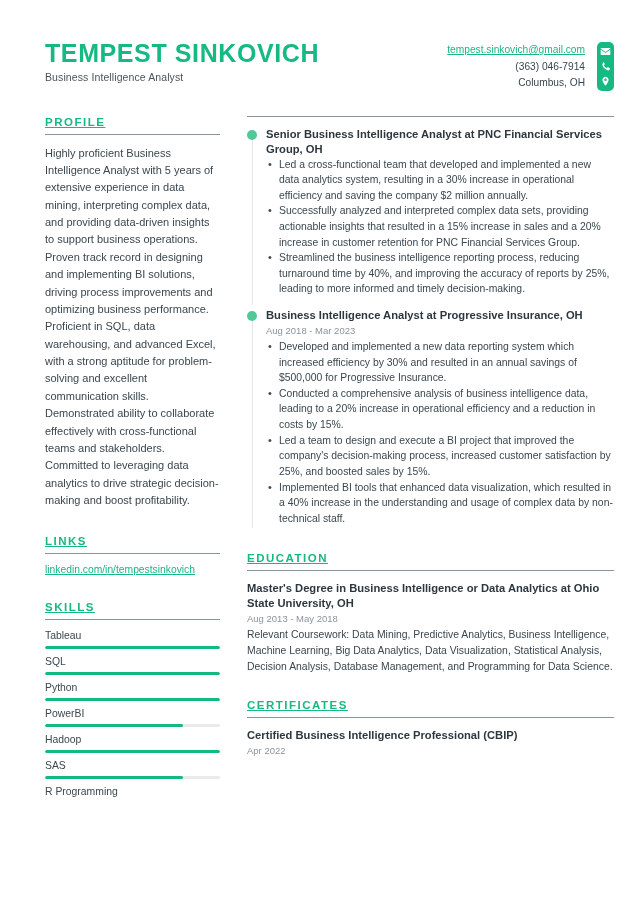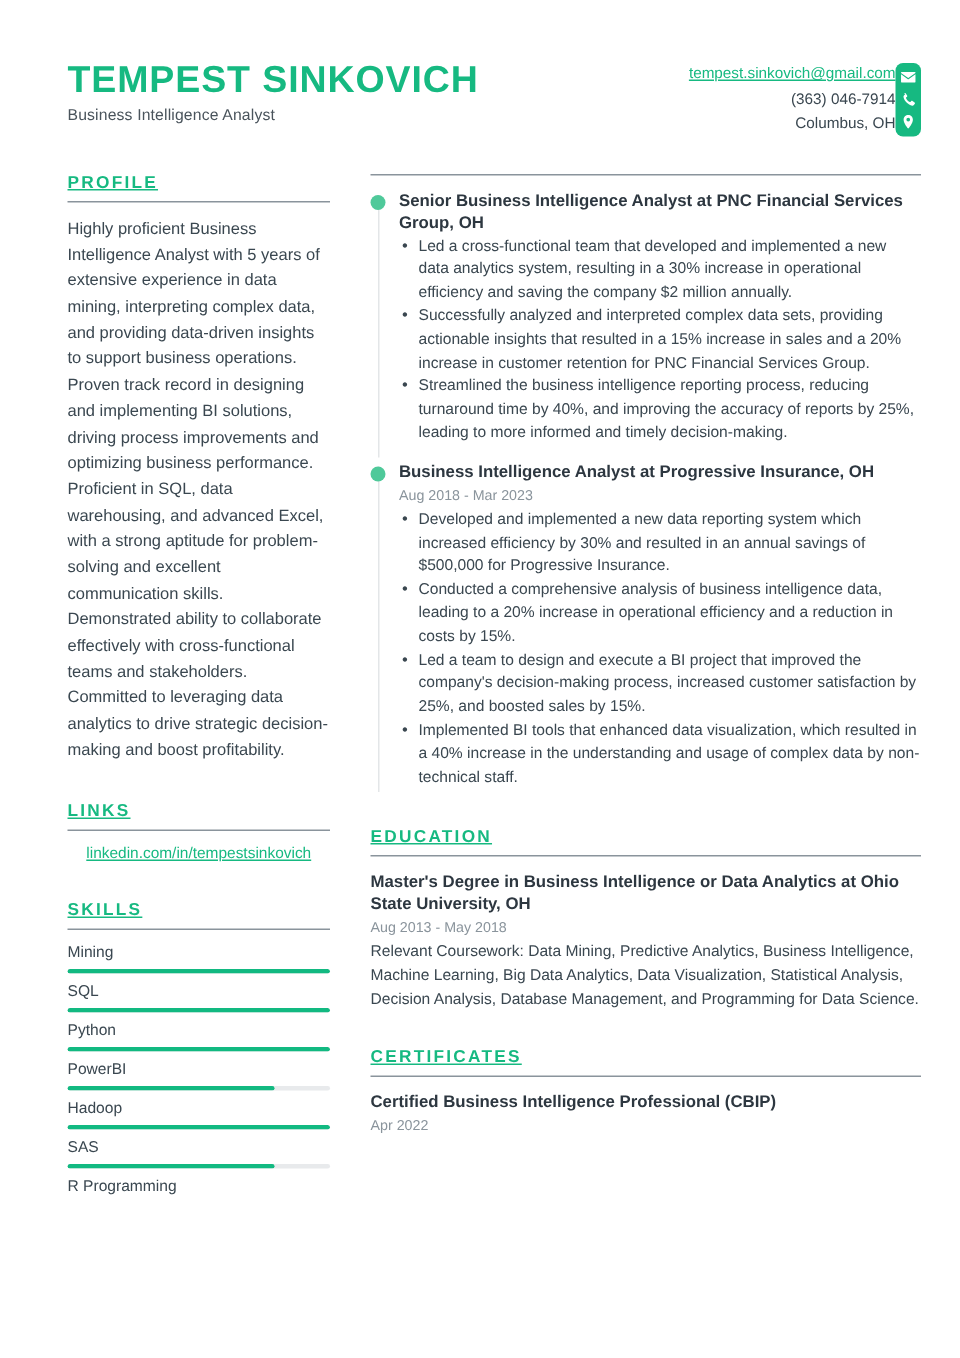--- a/index.html
+++ b/index.html
@@ -43,21 +43,21 @@
   .job-title {
     margin-top: 4px;
     font-size: 10.5px;
     color: #4a545c;
     letter-spacing: 0.1px;
   }
 
   .header-right {
     display: flex;
     align-items: flex-start;
-    gap: 0;
+    gap: 12px;
     padding-top: 4px;
   }
 
   .contact-lines {
     text-align: right;
     font-size: 10.2px;
     color: #3a4750;
     line-height: 1.62;
   }
 
@@ -123,21 +123,20 @@
     color: #3a4750;
   }
 
   
   .links-block { margin-top: 26px; }
   .link-item {
     font-size: 10.3px;
     color: #16b981;
     text-decoration: underline;
     display: block;
-    text-align: center;
   }
 
   
   .skills-block { margin-top: 26px; }
   .skill-row { margin-bottom: 7px; }
   .skill-name {
     font-size: 10.4px;
     color: #3a4750;
     margin-bottom: 5px;
   }
@@ -302,21 +301,21 @@
         <div id="links-list">
             <a class="link-item" href="#">linkedin.com/in/tempestsinkovich</a>
           </div>
       </div>
 
       <div class="section skills-block">
         <div class="section-title">SKILLS</div>
         <div class="section-rule"></div>
         <div id="skills-list">
             <div class="skill-row">
-              <div class="skill-name">Mining</div>
+              <div class="skill-name">Tableau</div>
               <div class="skill-track">
                 <div class="skill-fill" style="width: 100%;"></div>
               </div>
             </div>
             <div class="skill-row">
               <div class="skill-name">SQL</div>
               <div class="skill-track">
                 <div class="skill-fill" style="width: 100%;"></div>
               </div>
             </div>

